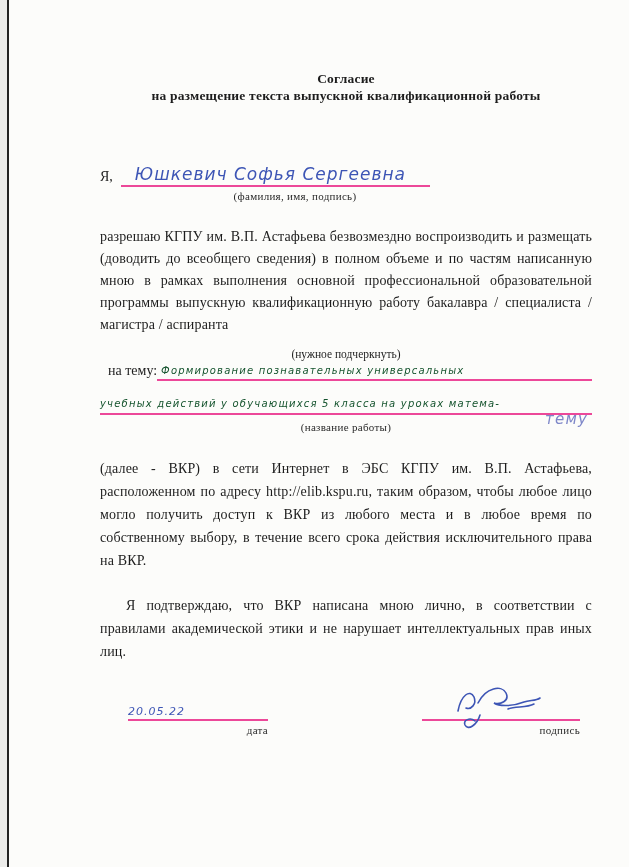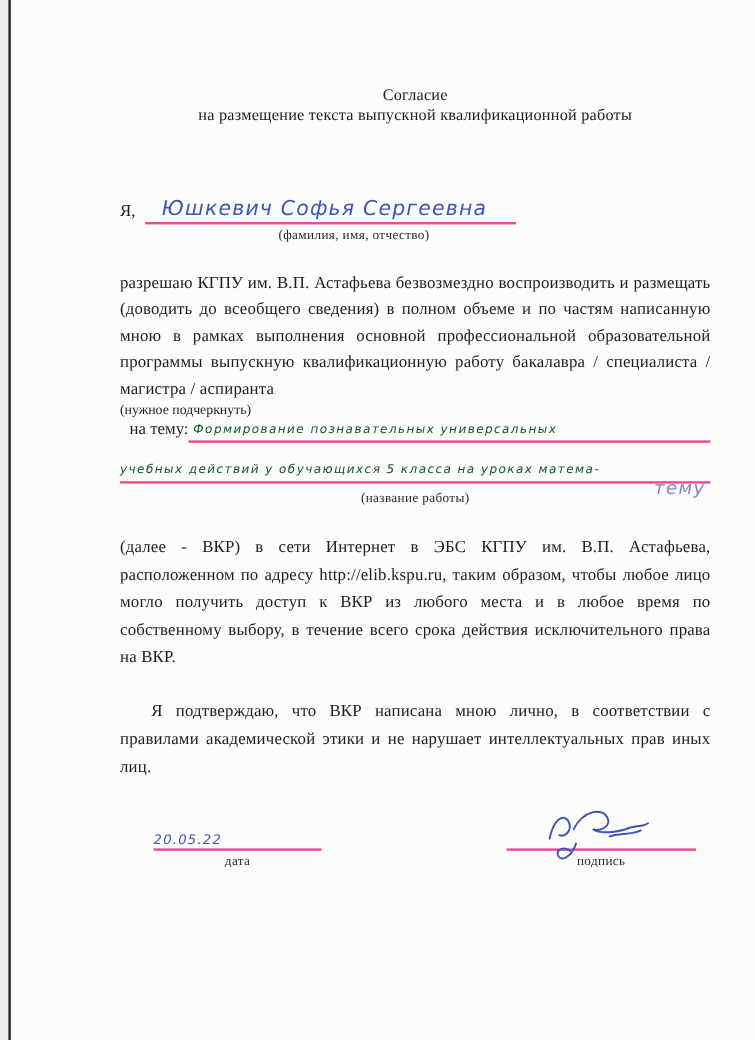--- a/index.html
+++ b/index.html
@@ -28,21 +28,21 @@
     width: 7px; height: 100%;
     background: #ececea;
   }
   .content {
     position: absolute;
     left: 100px; top: 70px;
     width: 492px;
   }
   .title {
     text-align: center;
-    font-weight: normal;
+    font-weight: bold;
     font-size: 13.5px;
     line-height: 17px;
     letter-spacing: 0.2px;
   }
   .para {
     font-size: 14px;
     line-height: 22px;
     text-align: justify;
     letter-spacing: 0.15px;
   }
@@ -65,22 +65,23 @@
     align-items: flex-end;
     width: 330px;
   }
   .name-prefix { font-size: 14px; padding-bottom: 2px; }
   .name-fill { flex: 1; margin-left: 8px; padding: 0 0 1px 14px; }
   .name-hand { font-size: 17px; letter-spacing: 1px; white-space: nowrap; }
   .name-caption { width: 310px; margin: 3px 0 0 40px; }
   
   .para-permission { margin-top: 24px; }
   .underline-note {
-    margin-top: 0;
+    margin-top: 12px;
     font-size: 11.5px;
+    text-align: center;
   }
   
   .topic-line1 {
     display: flex;
     align-items: flex-end;
   }
   .topic-label { font-size: 14px; padding: 0 0 2px 8px; white-space: nowrap; }
   .topic-fill { flex: 1; padding: 0 0 1px 4px; }
   .topic-hand {
     font-size: 10px;
@@ -121,41 +122,41 @@
   }
   .sig-line {
     position: relative;
     height: 20px;
   }
   .sig-svg {
     position: absolute;
     left: 28px; bottom: -14px;
     overflow: visible;
   }
-  .footer-caption { margin-top: 3px; }
+  .footer-caption { margin-top: 3px; text-align: right; }
 </style>
 </head>
 <body>
 
 <div class="page">
   <div class="scan-edge-soft"></div>
   <div class="scan-edge"></div>
 
   <div class="content">
 
     <div class="title">
       <div>Согласие</div>
       <div>на размещение текста выпускной квалификационной работы</div>
     </div>
 
     <div class="name-block">
       <span class="name-prefix">Я,</span>
       <span class="write-line name-fill"><span class="hand name-hand">Юшкевич Софья Сергеевна</span></span>
     </div>
-    <div class="caption name-caption">(фамилия, имя, отчество)</div>
+    <div class="caption name-caption">(фамилия, имя, подпись)</div>
 
     <div class="para para-permission">разрешаю КГПУ им. В.П. Астафьева безвозмездно воспроизводить и размещать (доводить до всеобщего сведения) в полном объеме и по частям написанную мною в рамках выполнения основной профессиональной образовательной программы выпускную квалификационную работу бакалавра / специалиста / магистра / аспиранта</div>
 
     <div class="underline-note">(нужное подчеркнуть)</div>
 
     <div class="topic-line1">
       <span class="topic-label">на тему:</span>
       <span class="write-line topic-fill"><span class="hand topic-hand">Формирование познавательных универсальных</span></span>
     </div>
     <div class="write-line topic-line2">

